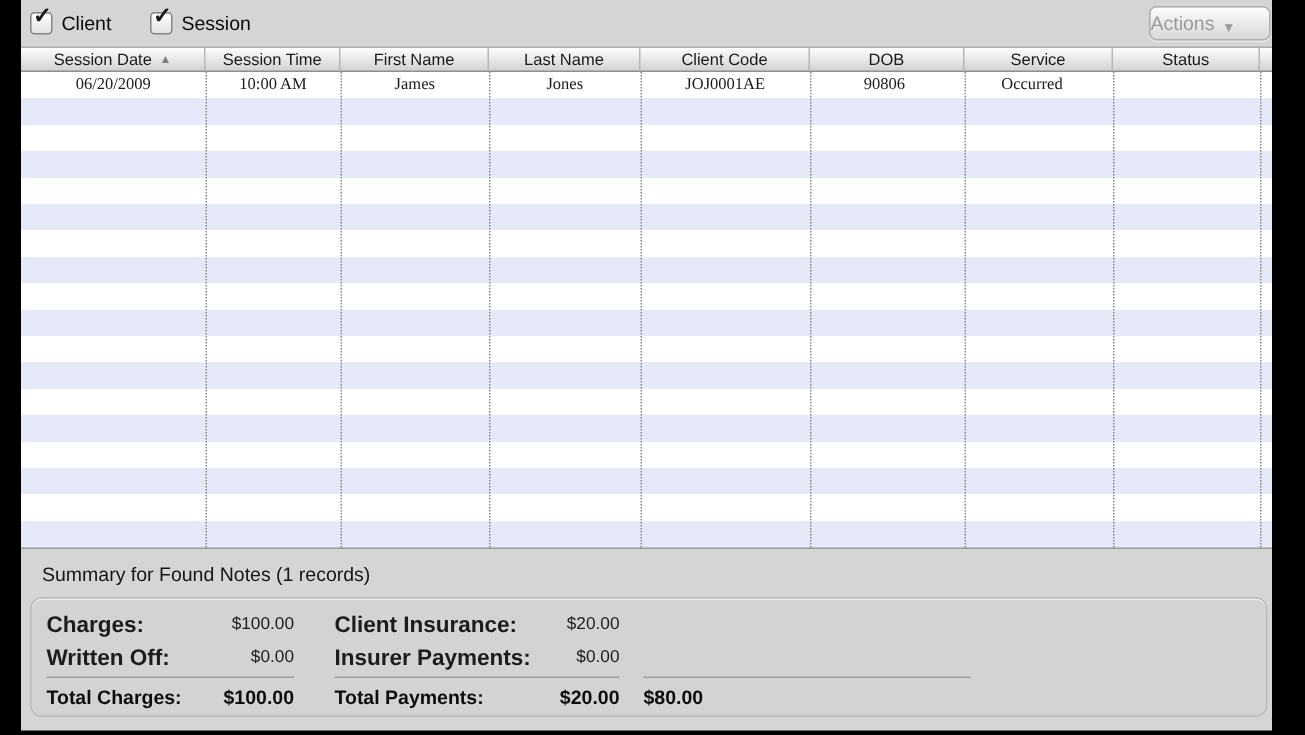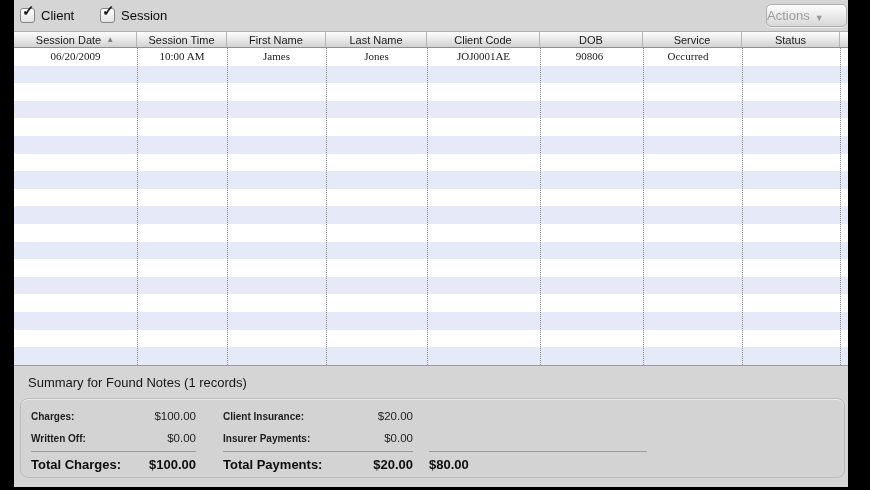--- a/index.html
+++ b/index.html
@@ -36,21 +36,21 @@
   .c4{width:113px}.c5{width:103px}.c6{width:99px}.c7{width:98px}.cf{flex:1}
 
   
   .bottom-panel{position:relative;height:118px;background:var(--chrome-bg,#d5d5d5);}
   .summary-title{padding:9px 0 0 14px;font-size:13px;color:#161616;}
   .summary-box{position:absolute;left:6px;top:32px;width:823px;height:78px;border:1px solid #bcbcbc;border-radius:8px;
                background:#d3d3d3;box-shadow:inset 0 1px 0 rgba(255,255,255,.55);}
   .sgroup{position:absolute;top:0;display:flex;flex-direction:column;padding-top:6px;box-sizing:border-box;}
   .sg0{left:10px;width:165px}.sg1{left:202px;width:190px}.sg2{left:408px;width:218px}
   .srow{display:flex;justify-content:space-between;align-items:center;height:22px;}
-  .srow .slabel{font-size:10px;font-weight:bold;color:#1c1c1c;}
+  .srow .slabel{font-size:15px;font-weight:bold;color:#1c1c1c;}
   .srow .svalue{font-size:11.5px;color:#1c1c1c;}
   .srule{border-top:1px solid #9e9e9e;margin-top:2px;}
   .trow{display:flex;justify-content:space-between;align-items:center;height:24px;}
   .trow .slabel,.trow .svalue{font-size:13px;font-weight:bold;color:#0d0d0d;}
 </style>
 </head>
 <body>
 
 <div class="screen">
   <div class="content">

